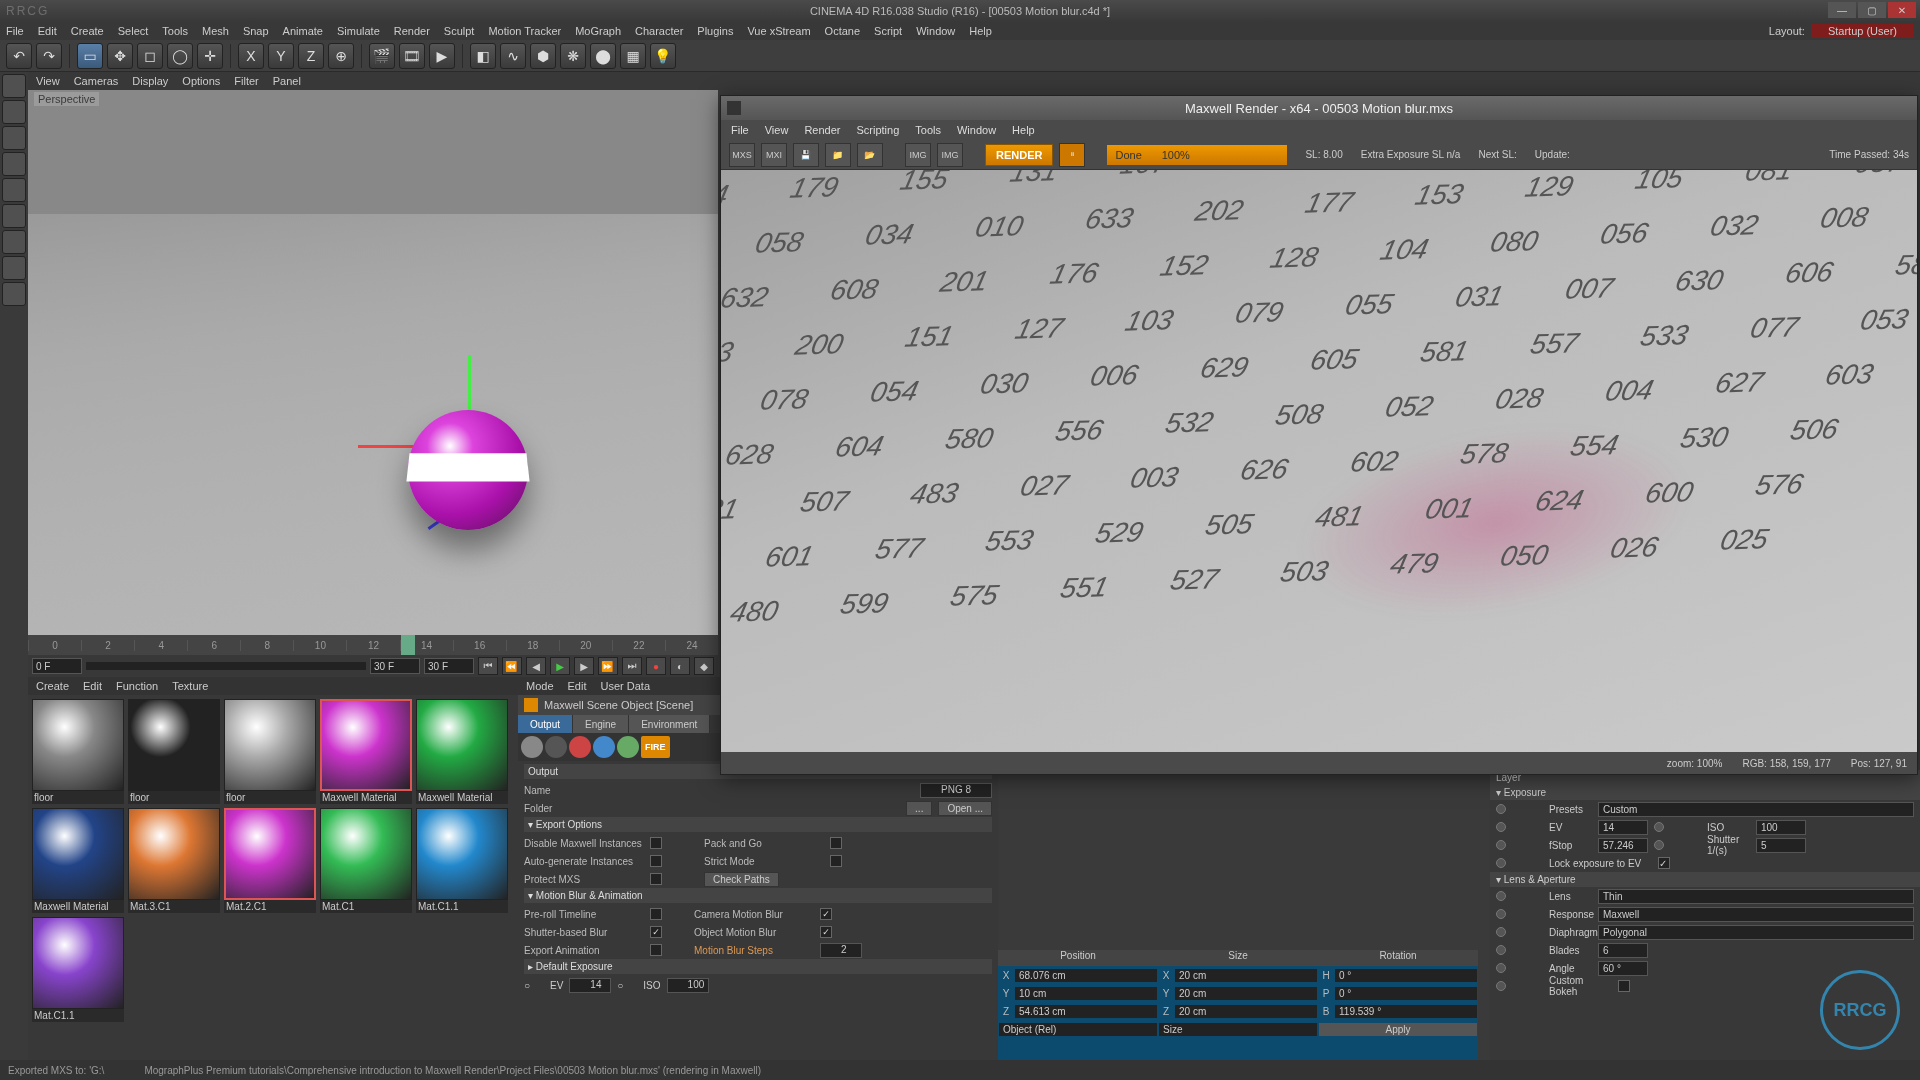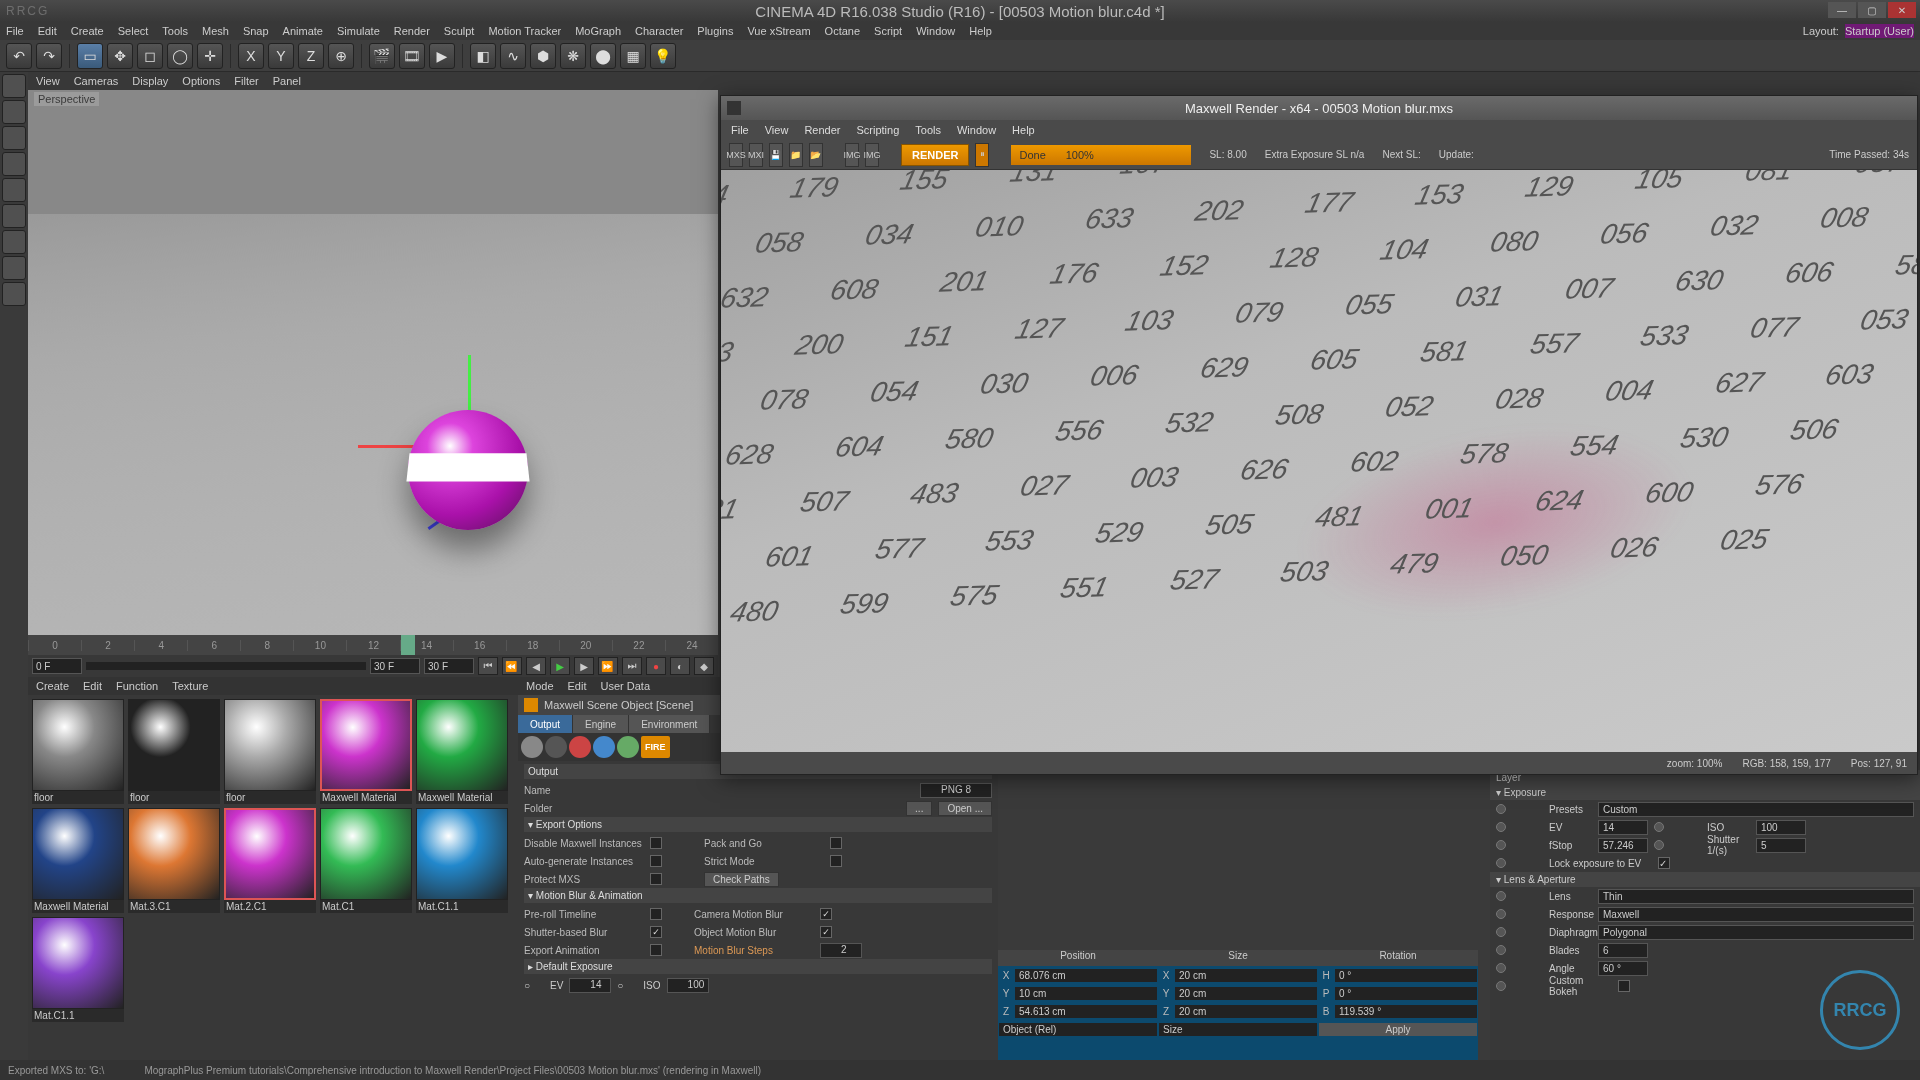--- a/index.html
+++ b/index.html
@@ -1,20 +1,20 @@
 <!DOCTYPE html>
 <html><head>
 <meta charset="utf-8">
 <style>
 * { margin: 0; padding: 0; box-sizing: border-box; font-family: Arial, sans-serif; user-select: none; }
 body { width: 1920px; height: 1080px; background: #3a3a3a; color: #ccc; font-size: 11px; overflow: hidden; position: relative; }
 
 
 .titlebar { height: 22px; background: linear-gradient(#4a4a4a,#383838); display: flex; align-items: center; justify-content: center; position: relative; }
-.titlebar .title { font-size: 15px; color: #bbb; }
+.titlebar .title { font-size: 11px; color: #bbb; }
 .titlebar .winbtns { position: absolute; right: 4px; top: 2px; display: flex; gap: 2px; }
 .titlebar .winbtn { width: 28px; height: 16px; background: #555; display: flex; align-items: center; justify-content: center; font-size: 10px; }
 .titlebar .winbtn.close { background: #a33; }
 .titlebar-left { position: absolute; left: 6px; top: 4px; color: #999; font-size: 11px; letter-spacing: 1px; }
 
 
 .menubar { height: 18px; background: #383838; display: flex; align-items: center; padding: 0 6px; font-size: 11px; gap: 14px; color: #ccc; }
 .menubar .menu { cursor: pointer; }
 .menubar .right { margin-left: auto; display: flex; align-items: center; gap: 6px; }
 
@@ -96,21 +96,21 @@
 .proprow .lbl { width:80px;padding-left:37px; }
 .proprow .sel { flex:1; background:#222; border:1px solid #555; padding:1px 4px; color:#ccc; }
 .proprow .num { width:50px; background:#222; border:1px solid #555; padding:1px 4px; color:#ccc; text-align:left; }
 
 
 .maxwin { position:absolute; left:720px; top:95px; width:1198px; height:680px; background:#5a5a5a; border:1px solid #222; box-shadow:0 4px 20px rgba(0,0,0,.5); }
 .maxtitle { height:24px; background:linear-gradient(#6a6a6a,#555); display:flex; align-items:center; justify-content:center; font-size:13px; color:#eee; position:relative; }
 .maxtitle .icon { position:absolute; left:6px; width:14px; height:14px; background:#333; }
 .maxmenu { height:20px; background:#4a4a4a; display:flex; align-items:center; gap:16px; padding:0 10px; font-size:11px; color:#ddd; }
 .maxtool { height:30px; background:#4a4a4a; display:flex; align-items:center; padding:0 8px; gap:6px; border-bottom:1px solid #333; }
-.maxtool .mbtn { width:14px; height:24px; background:#555; border:1px solid #333; display:flex;align-items:center;justify-content:center; font-size:9px; }
+.maxtool .mbtn { width:26px; height:24px; background:#555; border:1px solid #333; display:flex;align-items:center;justify-content:center; font-size:9px; }
 .maxtool .renderbtn { background:linear-gradient(#e90,#c70); color:#fff; font-weight:bold; padding:0 10px; height:22px; border:1px solid #850; font-size:11px; display:flex; align-items:center; }
 .maxtool .progress { background:linear-gradient(#e90,#c70); height:20px; width:180px; display:flex; align-items:center; padding:0 8px; color:#333; font-size:11px; gap:20px; }
 .maxtool .info { color:#ccc; font-size:10px; margin-left:12px; }
 .maxview { position:absolute; left:0; top:74px; right:0; bottom:22px; background:#b8b8b8; overflow:hidden; }
 .maxfloor { position:absolute; inset:-10%; background:linear-gradient(160deg,#999 0%, #bbb 40%, #ccc 100%); }
 .maxnum { position:absolute; color:#555; font-size:28px; font-style:italic; font-weight:500; transform:skewX(-15deg) rotate(-2deg); }
 .blur { position:absolute; left:48%; top:45%; width:400px; height:180px; background:radial-gradient(ellipse, rgba(200,60,120,.35) 0%, rgba(200,60,120,0) 70%); transform:rotate(-10deg); filter:blur(6px); }
 .maxstatus { position:absolute; left:0; right:0; bottom:0; height:22px; background:#4a4a4a; display:flex; align-items:center; justify-content:flex-end; gap:20px; padding:0 10px; font-size:10px; color:#ccc; }
 
 
@@ -149,21 +149,21 @@
   <span class="menu">MoGraph</span>
   <span class="menu">Character</span>
   <span class="menu">Plugins</span>
   <span class="menu">Vue xStream</span>
   <span class="menu">Octane</span>
   <span class="menu">Script</span>
   <span class="menu">Window</span>
   <span class="menu">Help</span>
   <div class="right">
     <span>Layout:</span>
-    <span class="fld" style="background:#701a75;padding:1px 0;text-align:right;">Startup (User)</span>
+    <span class="fld" style="background:#7f1d1d;padding:1px 17px;text-align:right;">Startup (User)</span>
   </div>
 </div>
 
 <div class="toolbar">
   <div class="tbtn">↶</div>
   <div class="tbtn">↷</div>
   <div class="sep"></div>
   <div class="tbtn sel">▭</div>
   <div class="tbtn">✥</div>
   <div class="tbtn">◻</div>

